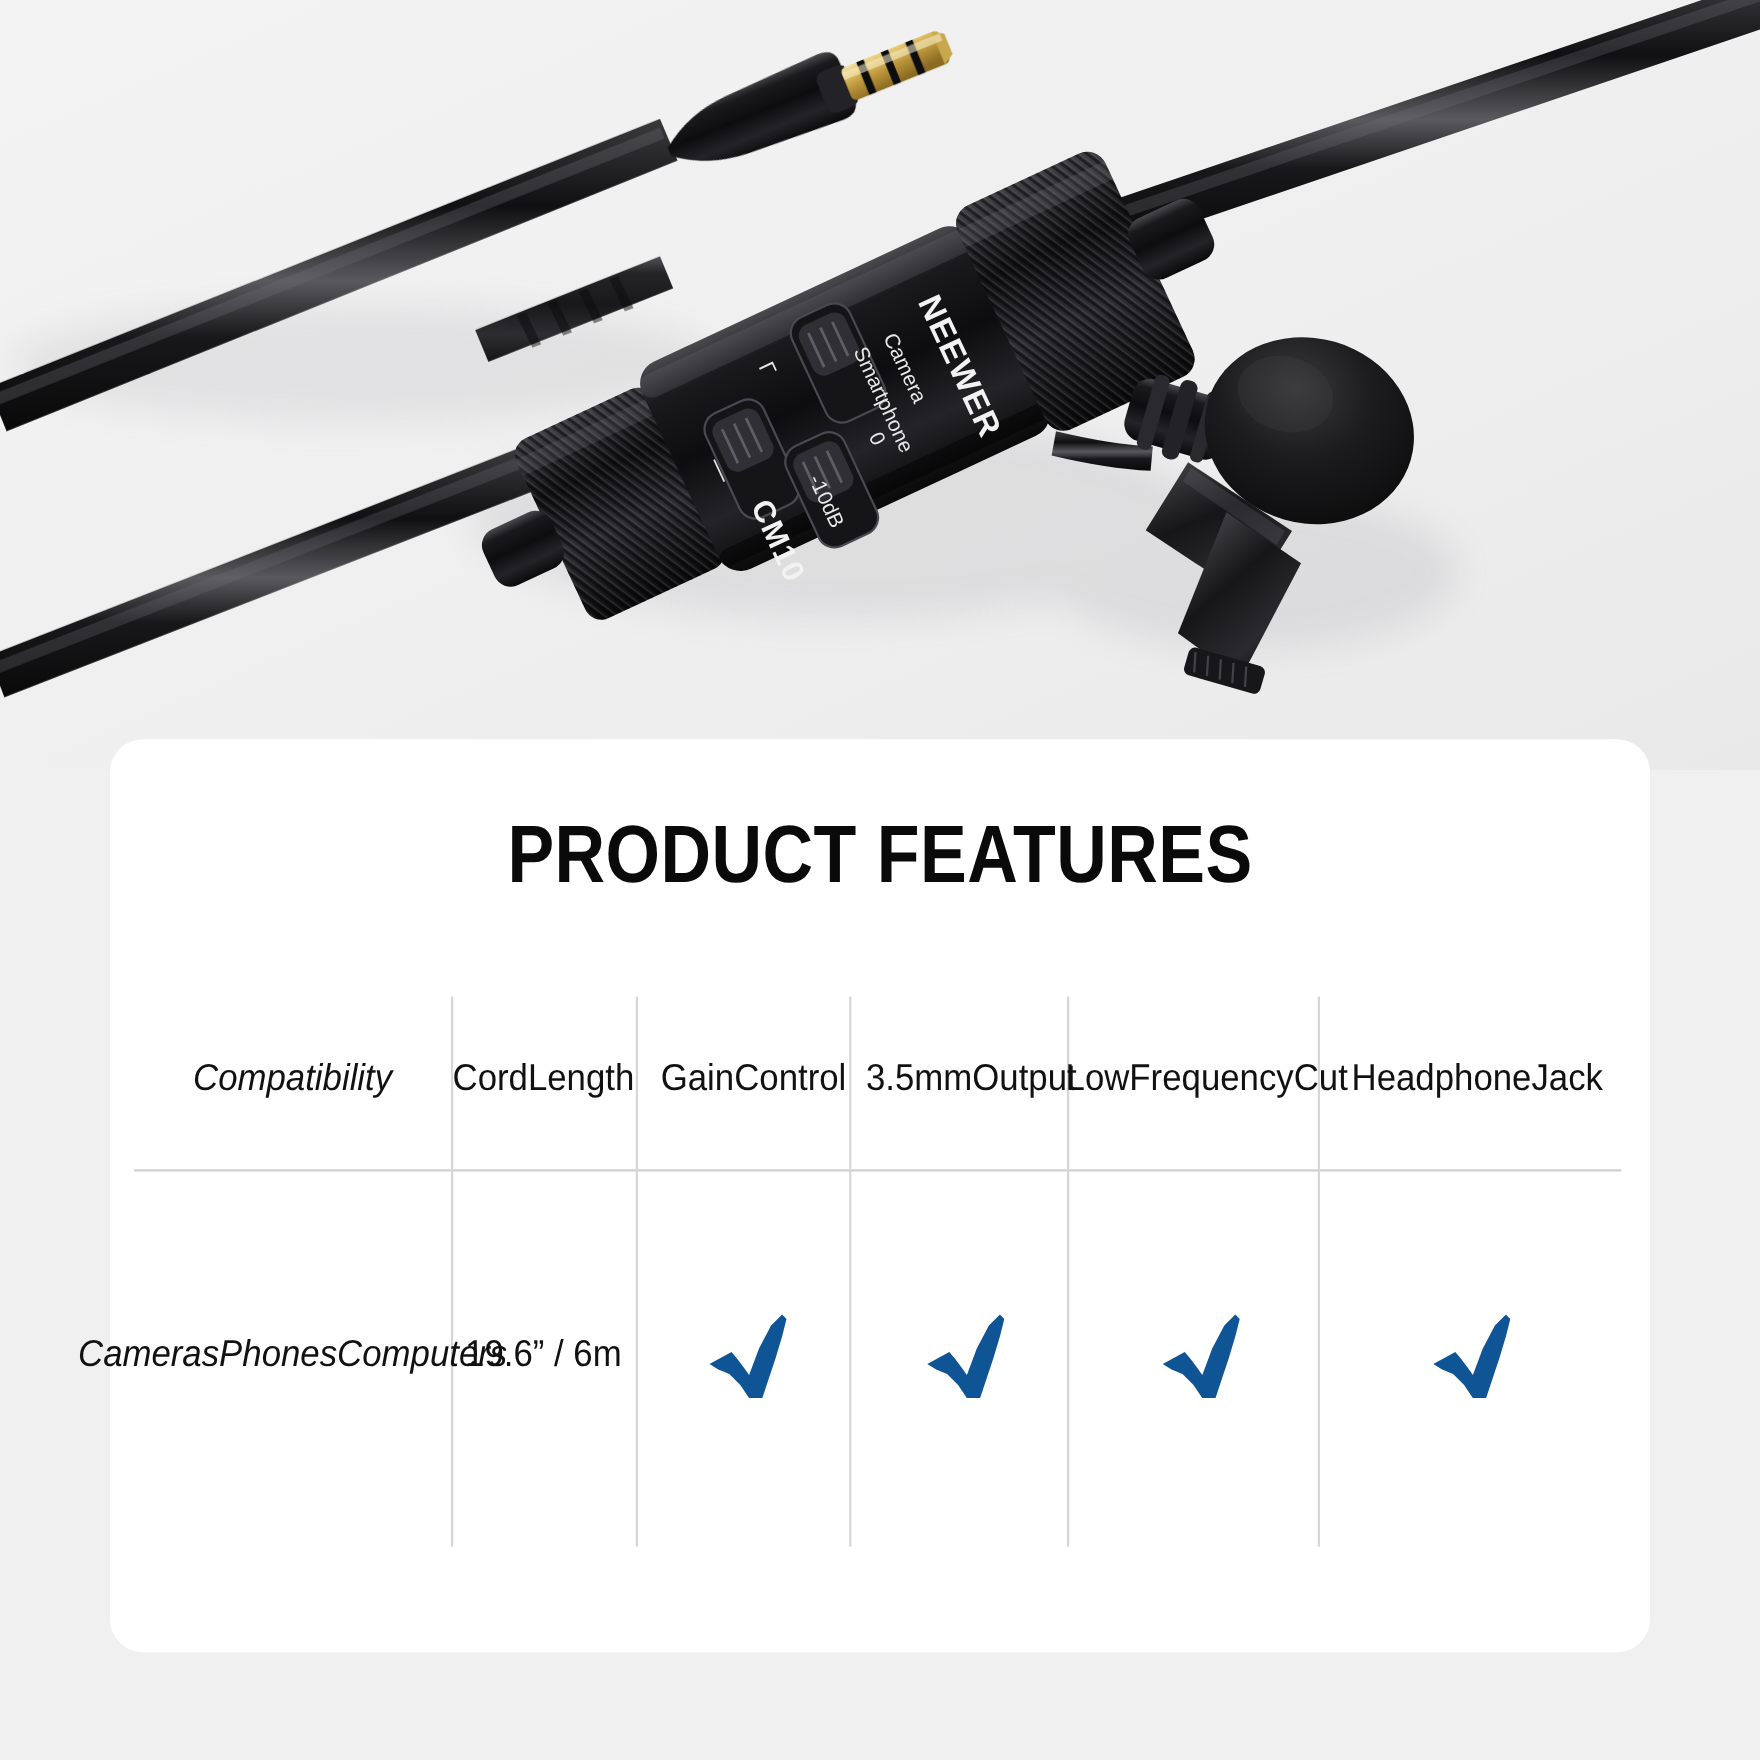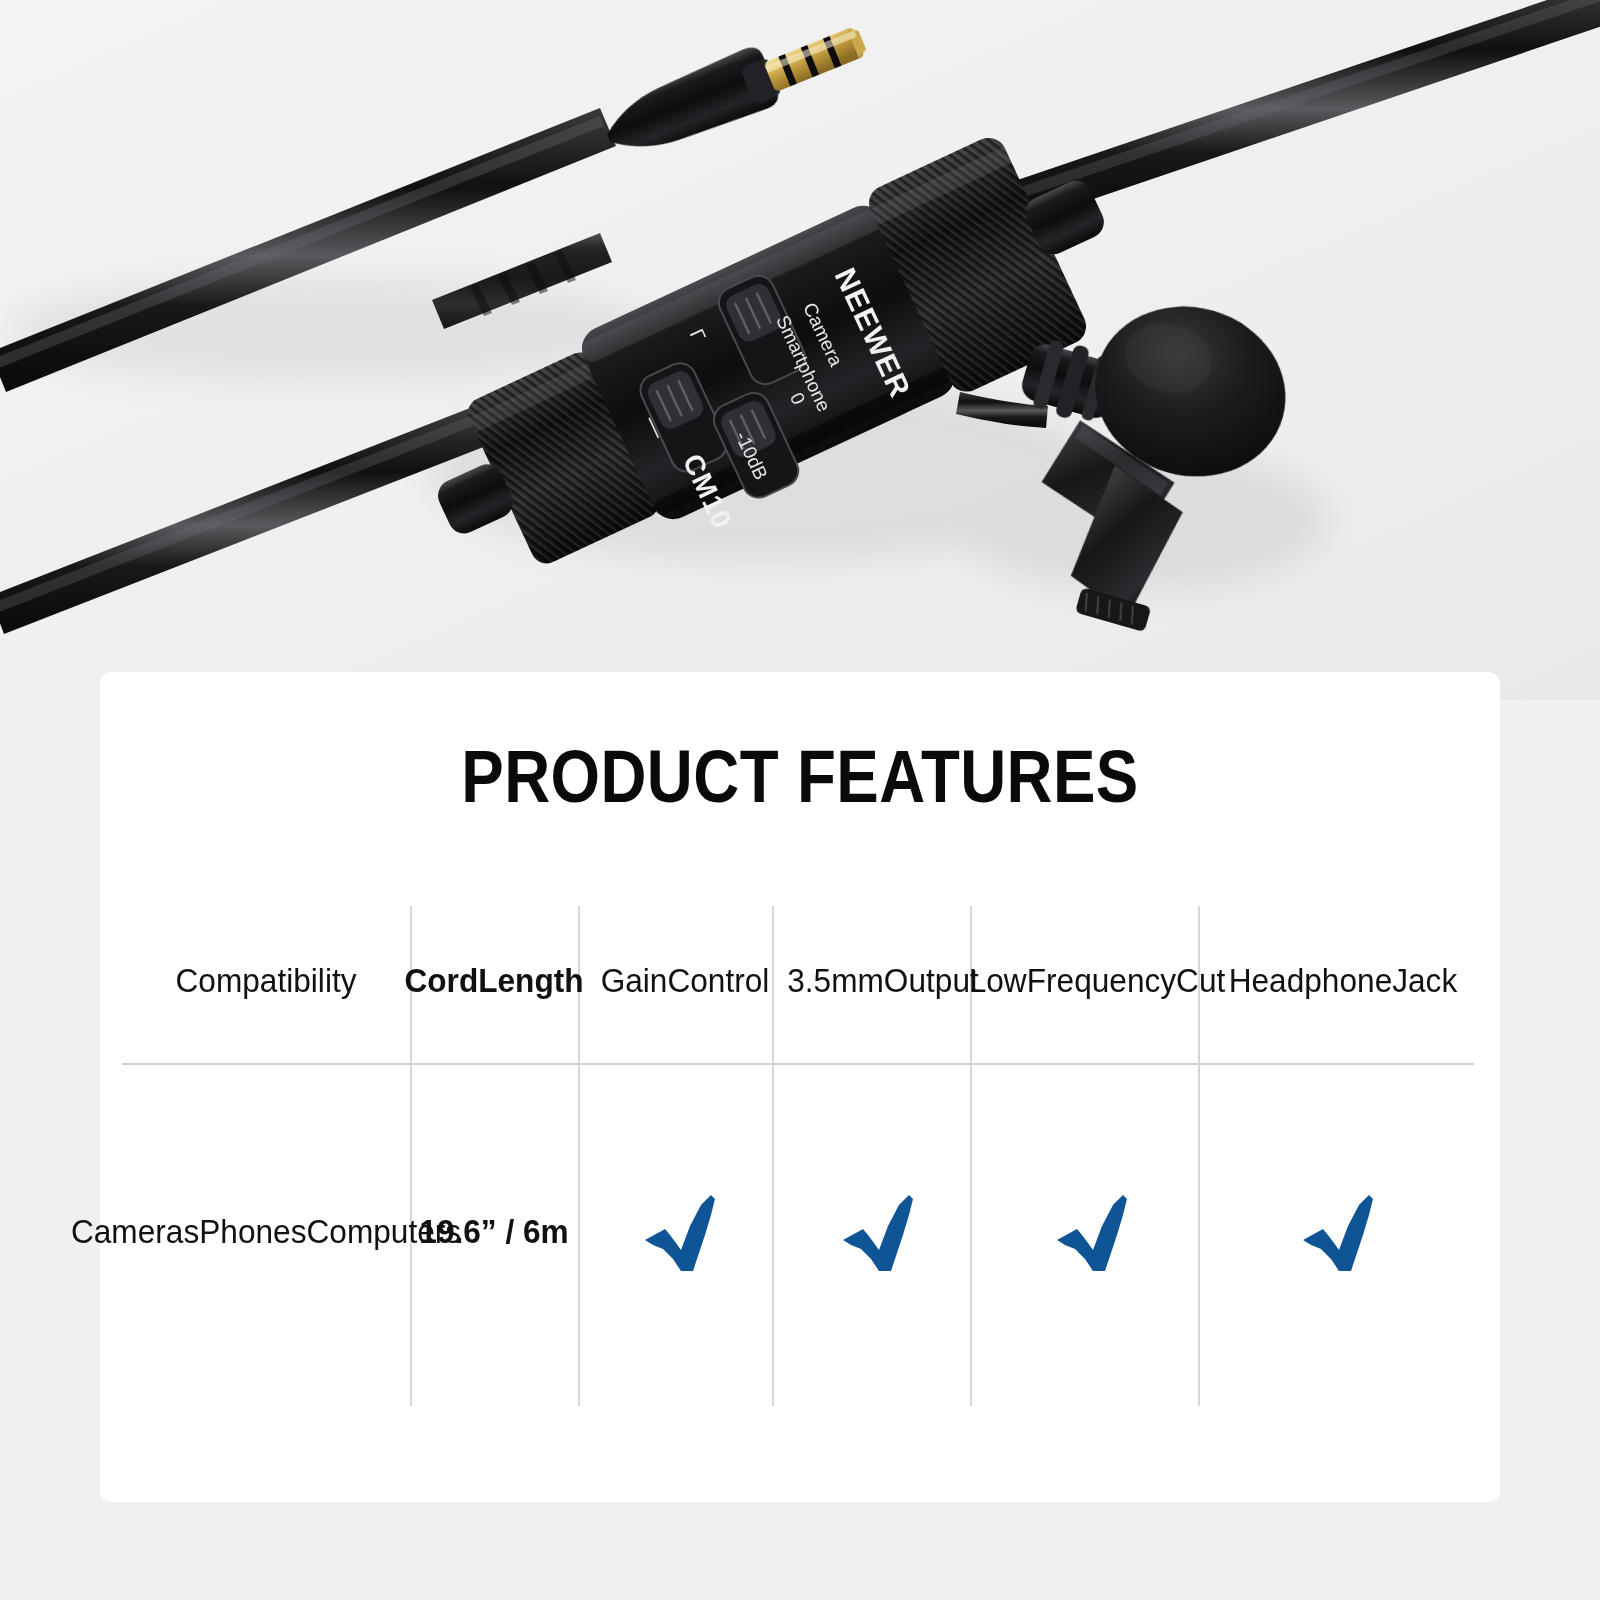--- a/index.html
+++ b/index.html
@@ -12,21 +12,21 @@
   #stage{position:absolute;inset:0;width:1600px;height:1600px;}
 
   
   .photo{position:absolute;left:0;top:0;width:1600px;height:700px;overflow:hidden;}
   .photo svg{display:block;}
 
   
   .card{
     position:absolute;left:100px;top:672px;
     width:1400px;height:830px;
-    background:#ffffff;border-radius:12px;
+    background:#ffffff;border-radius:30px;
   }
 
   .title{
     position:absolute;left:0;top:62px;width:1400px;
     text-align:center;
     font-family:"Liberation Sans Narrow","Liberation Sans",sans-serif;
     font-weight:bold;
     font-size:74px;
     letter-spacing:0.5px;
     color:#0a0a0a;
@@ -298,33 +298,33 @@
     <div class="table">
       <div class="hrule"></div>
 
       <div class="vdiv" style="left:288px"></div>
       <div class="vdiv" style="left:456px"></div>
       <div class="vdiv" style="left:650px"></div>
       <div class="vdiv" style="left:848px"></div>
       <div class="vdiv" style="left:1076px"></div>
 
       <div class="cols" id="cols">
-          <div class="col" style="width: 288px;">
+          <div class="col" style="width: 288px; font-style: italic;">
             <div class="hd">
               <span>Compatibility</span>
             </div>
             <div class="bd">
               <span>Cameras</span>
               <br>
               <span>Phones</span>
               <br>
               <span>Computers</span>
             </div>
           </div>
-          <div class="col" style="width: 168px; font-weight: bold;">
+          <div class="col" style="width: 168px;">
             <div class="hd">
               <span>Cord</span>
               <br>
               <span>Length</span>
             </div>
             <div class="bd">
               <span>19.6” / 6m</span>
             </div>
           </div>
           <div class="col" style="width: 222px;">

